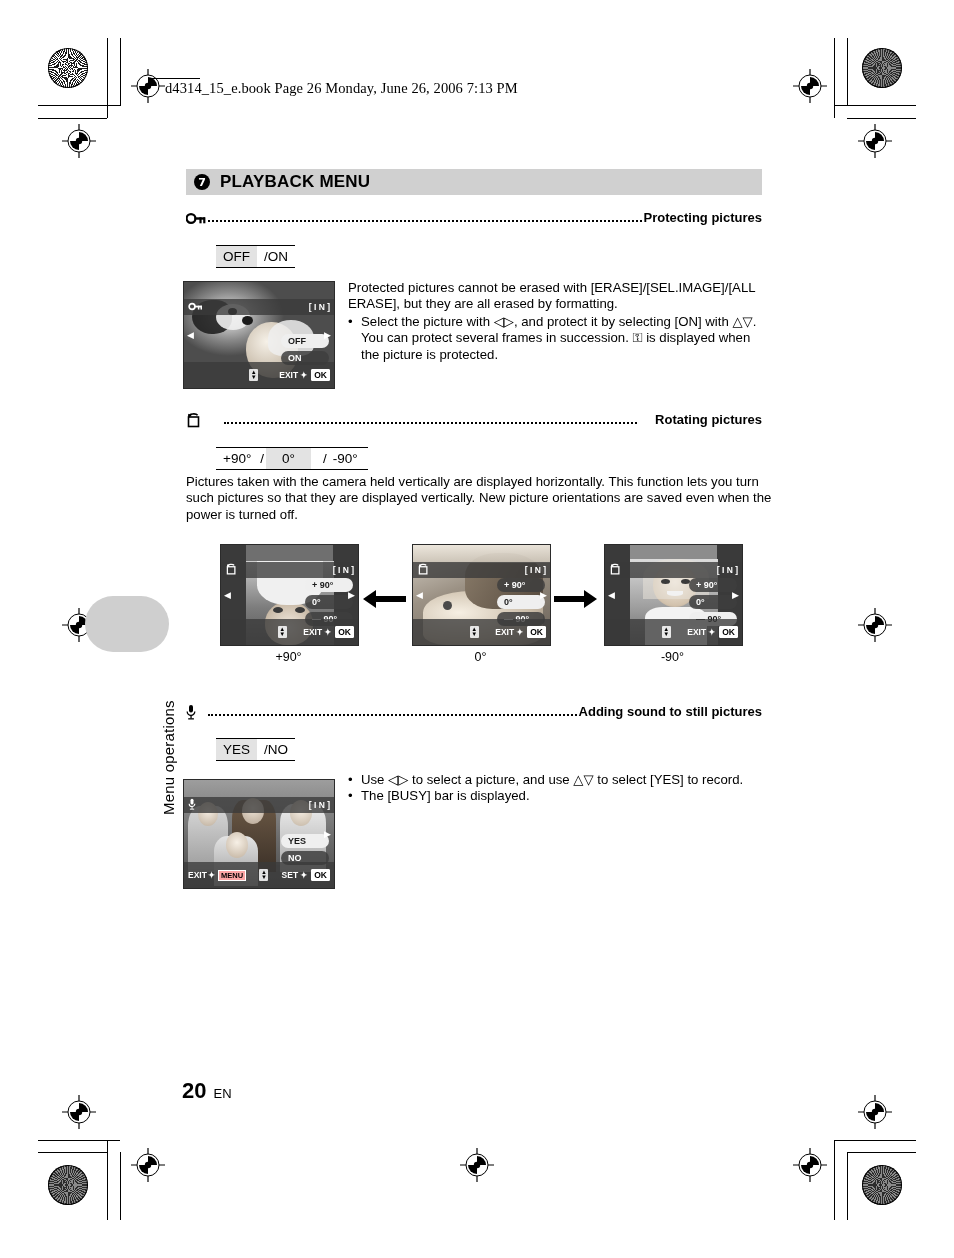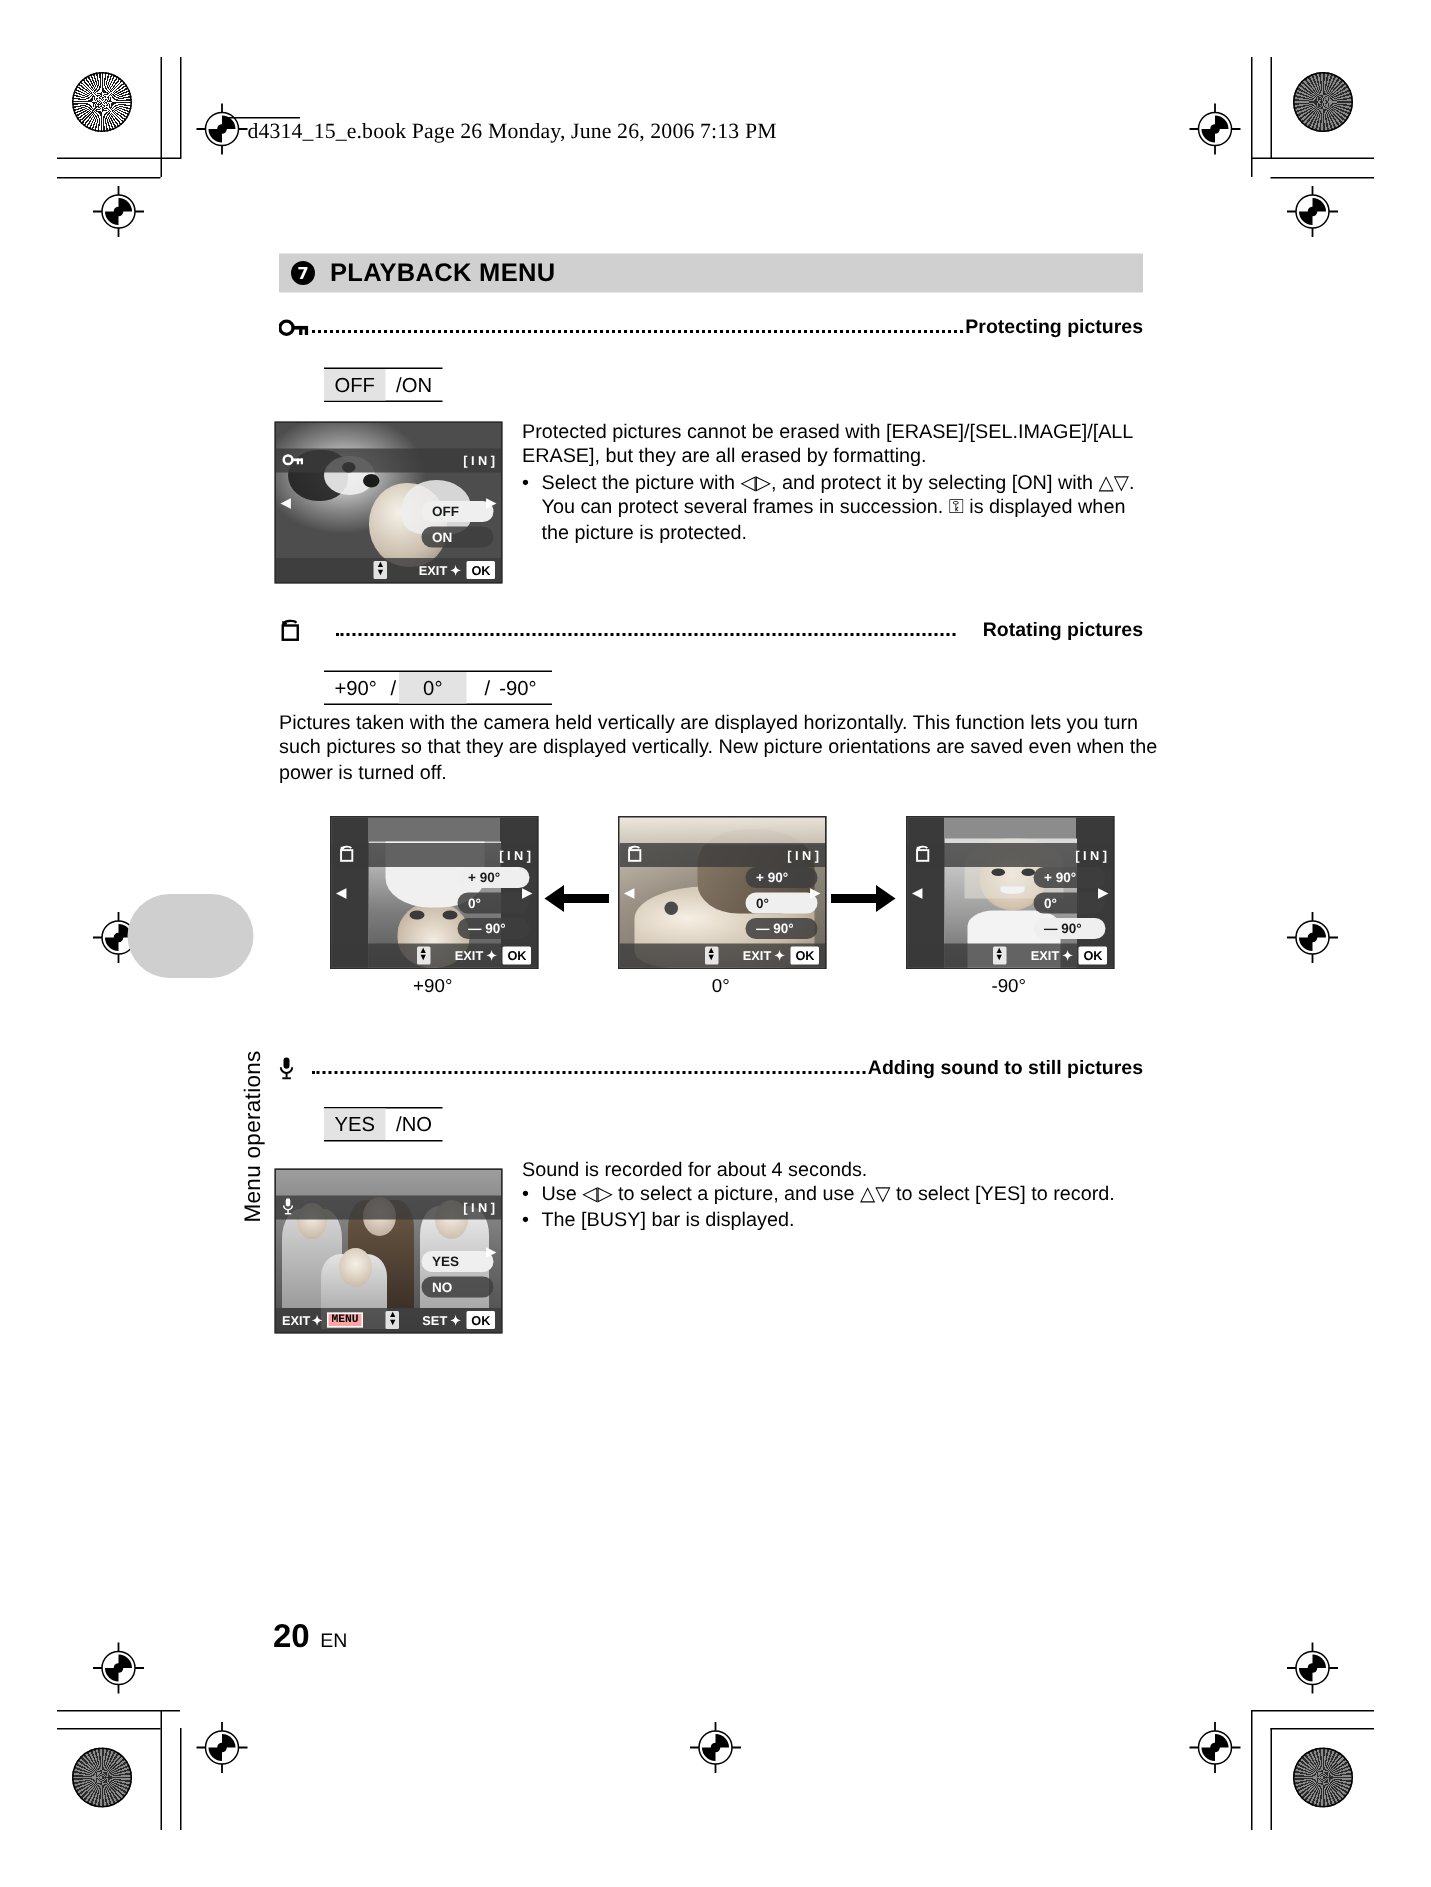--- a/index.html
+++ b/index.html
@@ -165,21 +165,21 @@
     position: absolute;
     left: 0; right: 0;
     background: rgba(58,58,58,0.78);
     color: #fff;
     display: flex;
     align-items: center;
     font-size: 8.5px;
     font-weight: bold;
   }
   .lcd .topbar { top: 17px; height: 16px; justify-content: space-between; padding: 0 4px; box-sizing: border-box;}
-  .lcd .botbar { bottom: 0; height: 16px; justify-content: space-between; padding: 0 4px; box-sizing: border-box;}
+  .lcd .botbar { bottom: 0; height: 26px; justify-content: space-between; padding: 0 4px; box-sizing: border-box;}
   .lcd .menu {
     position: absolute;
     right: 5px;
     display: flex;
     flex-direction: column;
     gap: 3px;
   }
   .lcd .mi {
     background: rgba(62,62,62,0.85);
     color: #fff;
@@ -205,21 +205,20 @@
     margin-left: 2px;
   }
   .menu-box {
     border: 1px solid #fff;
     background: #fca5a5;
     color: #000;
     padding: 0 2px;
     font-size: 7.5px;
     font-weight: bold;
     margin-left: 2px;
-    font-family: Liberation Mono, monospace;
   }
   .pad-ico {
     width: 9px; height: 12px;
     display: flex; flex-direction: column; align-items: center;
     justify-content: center;
     background: rgba(255,255,255,0.85);
     border-radius: 1px;
     color: #000;
     font-size: 6px;
     line-height: 5px;
@@ -682,21 +681,20 @@
       </span>
     <span style="display:flex; align-items:center;">
       <span>SET</span>
       <span style="margin:0 2px;">✦</span>
       <span class="ok-box">OK</span>
     </span>
   </div>
 </div>
 
 <div class="body-text" style="left:348px; top:772px; width:424px;">
-  <p class="para">Sound is recorded for about 4 seconds.</p>
   <div class="bullet-row">
     <span class="bullet-dot">•</span>
     <span>Use ◁▷ to select a picture, and use △▽ to select [YES] to record.</span>
   </div>
   <div class="bullet-row">
     <span class="bullet-dot">•</span>
     <span>The [BUSY] bar is displayed.</span>
   </div>
 </div>
 

